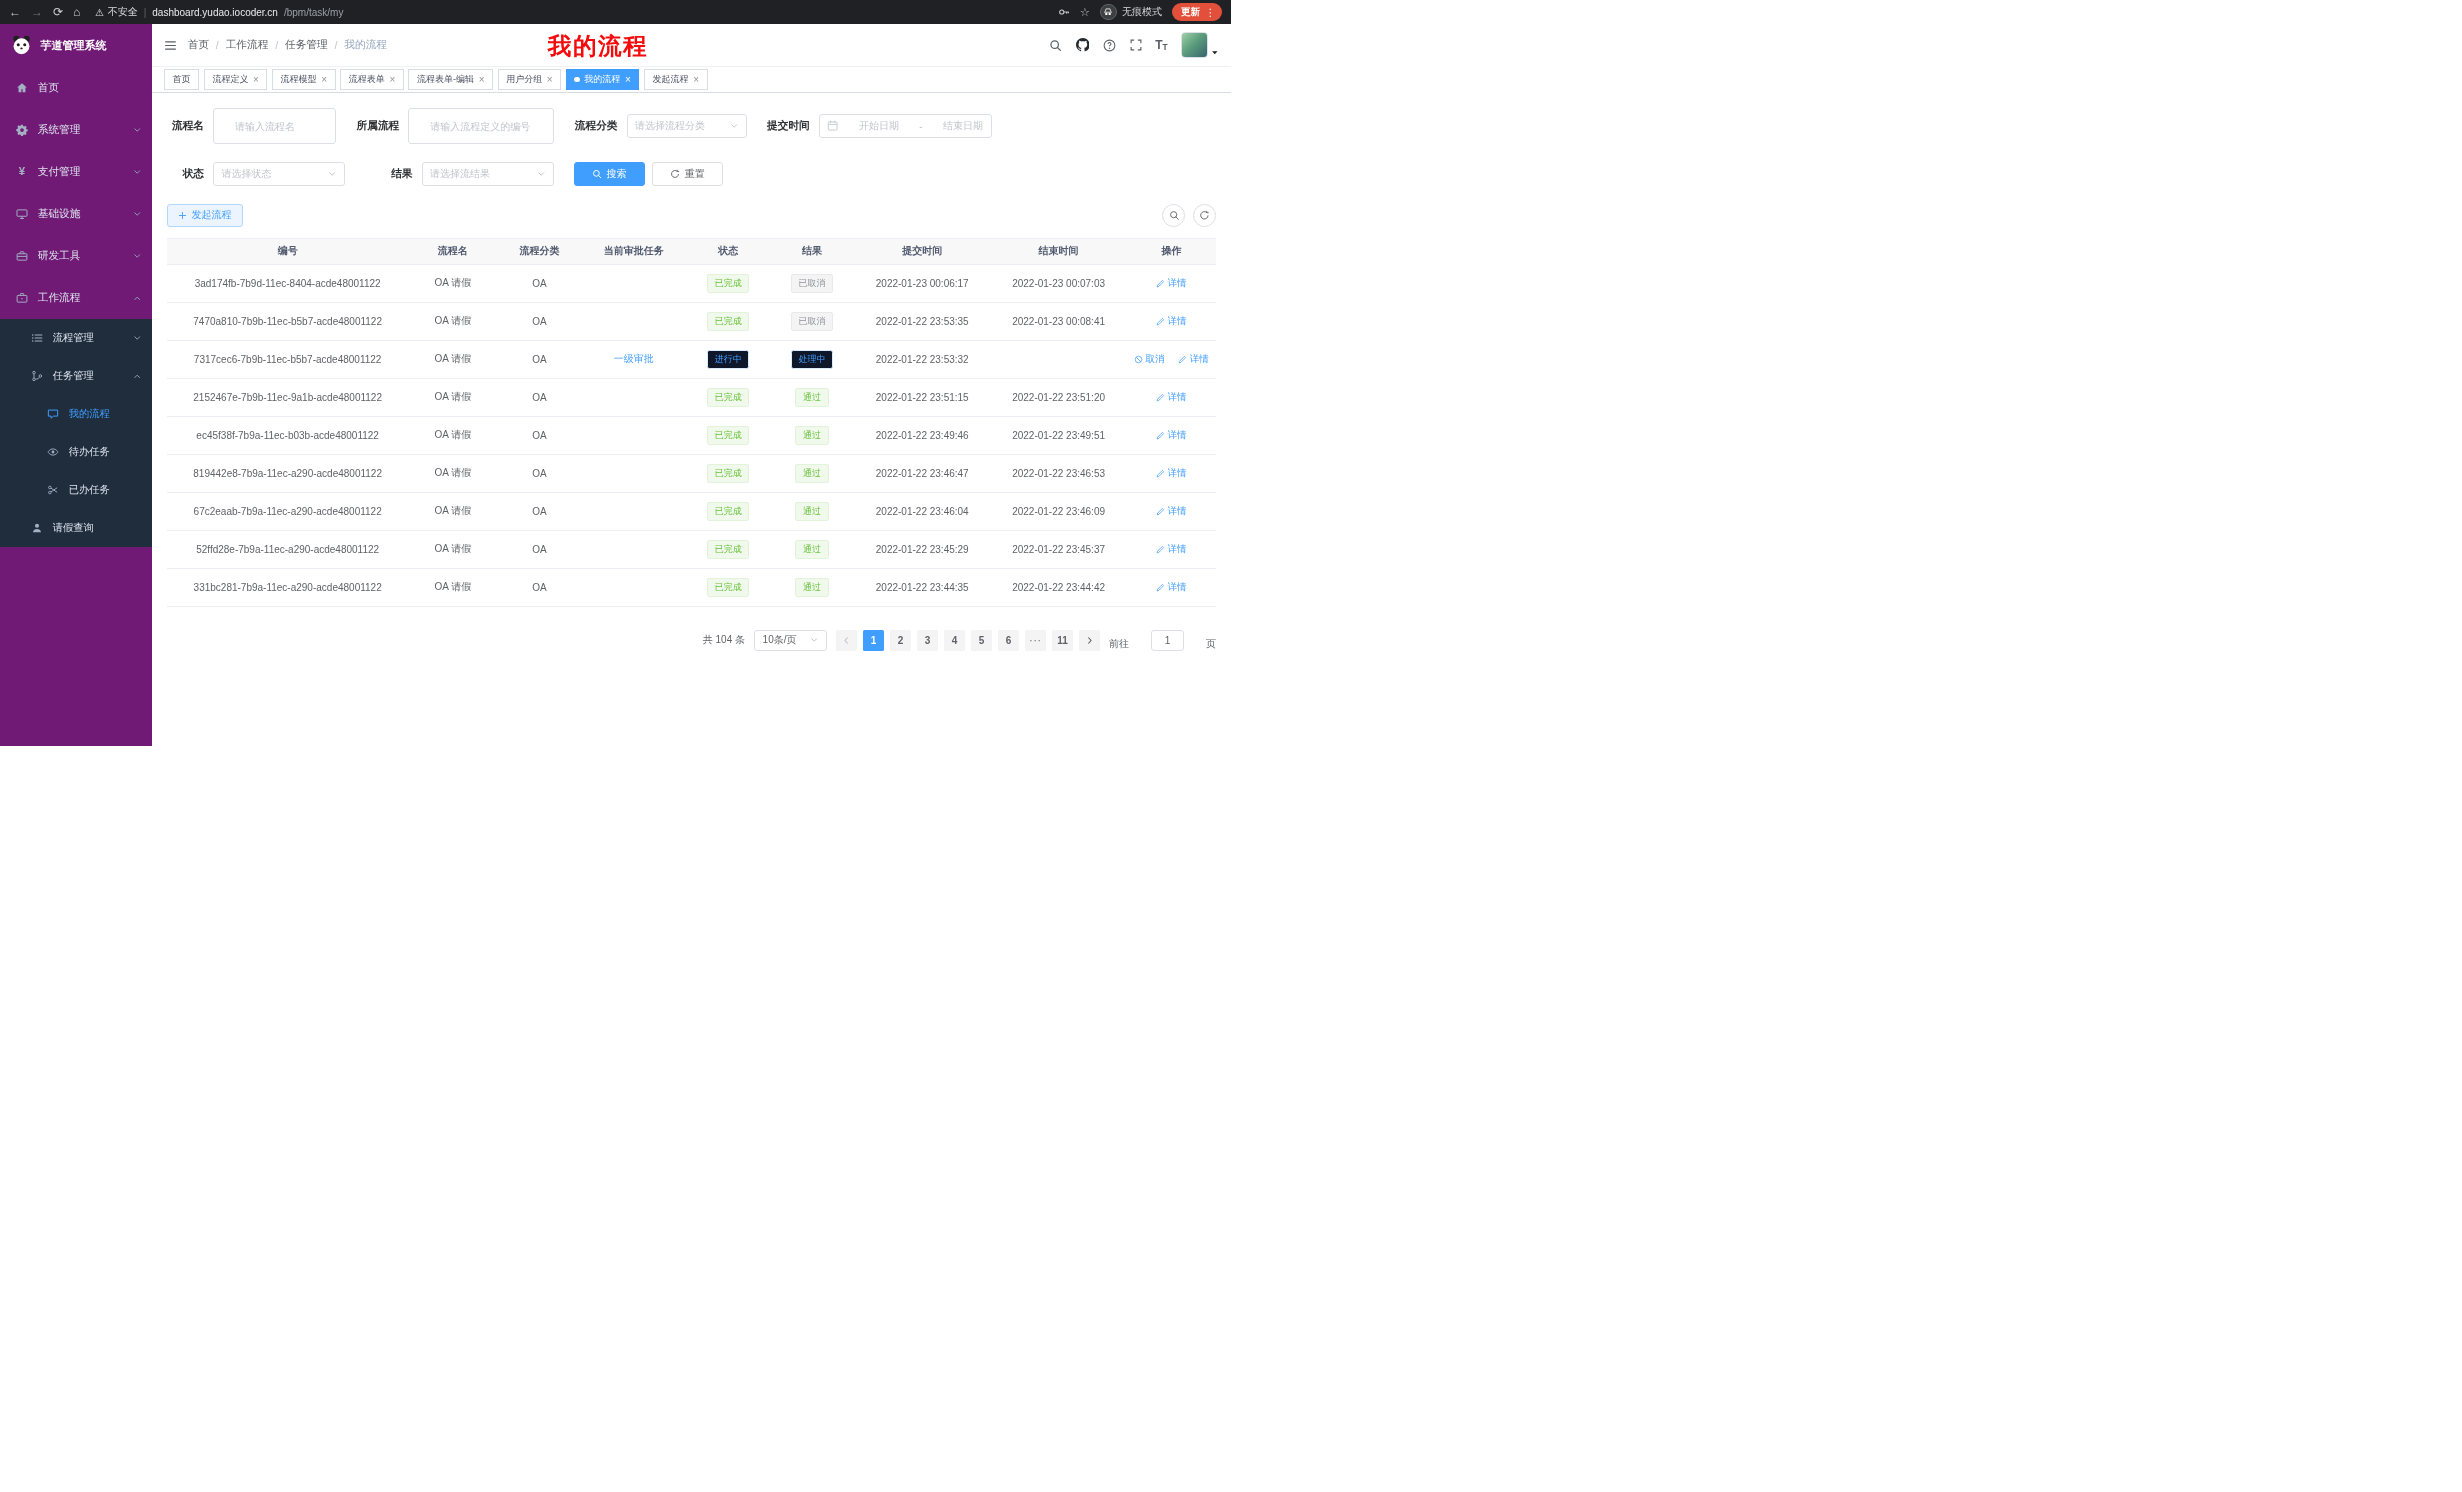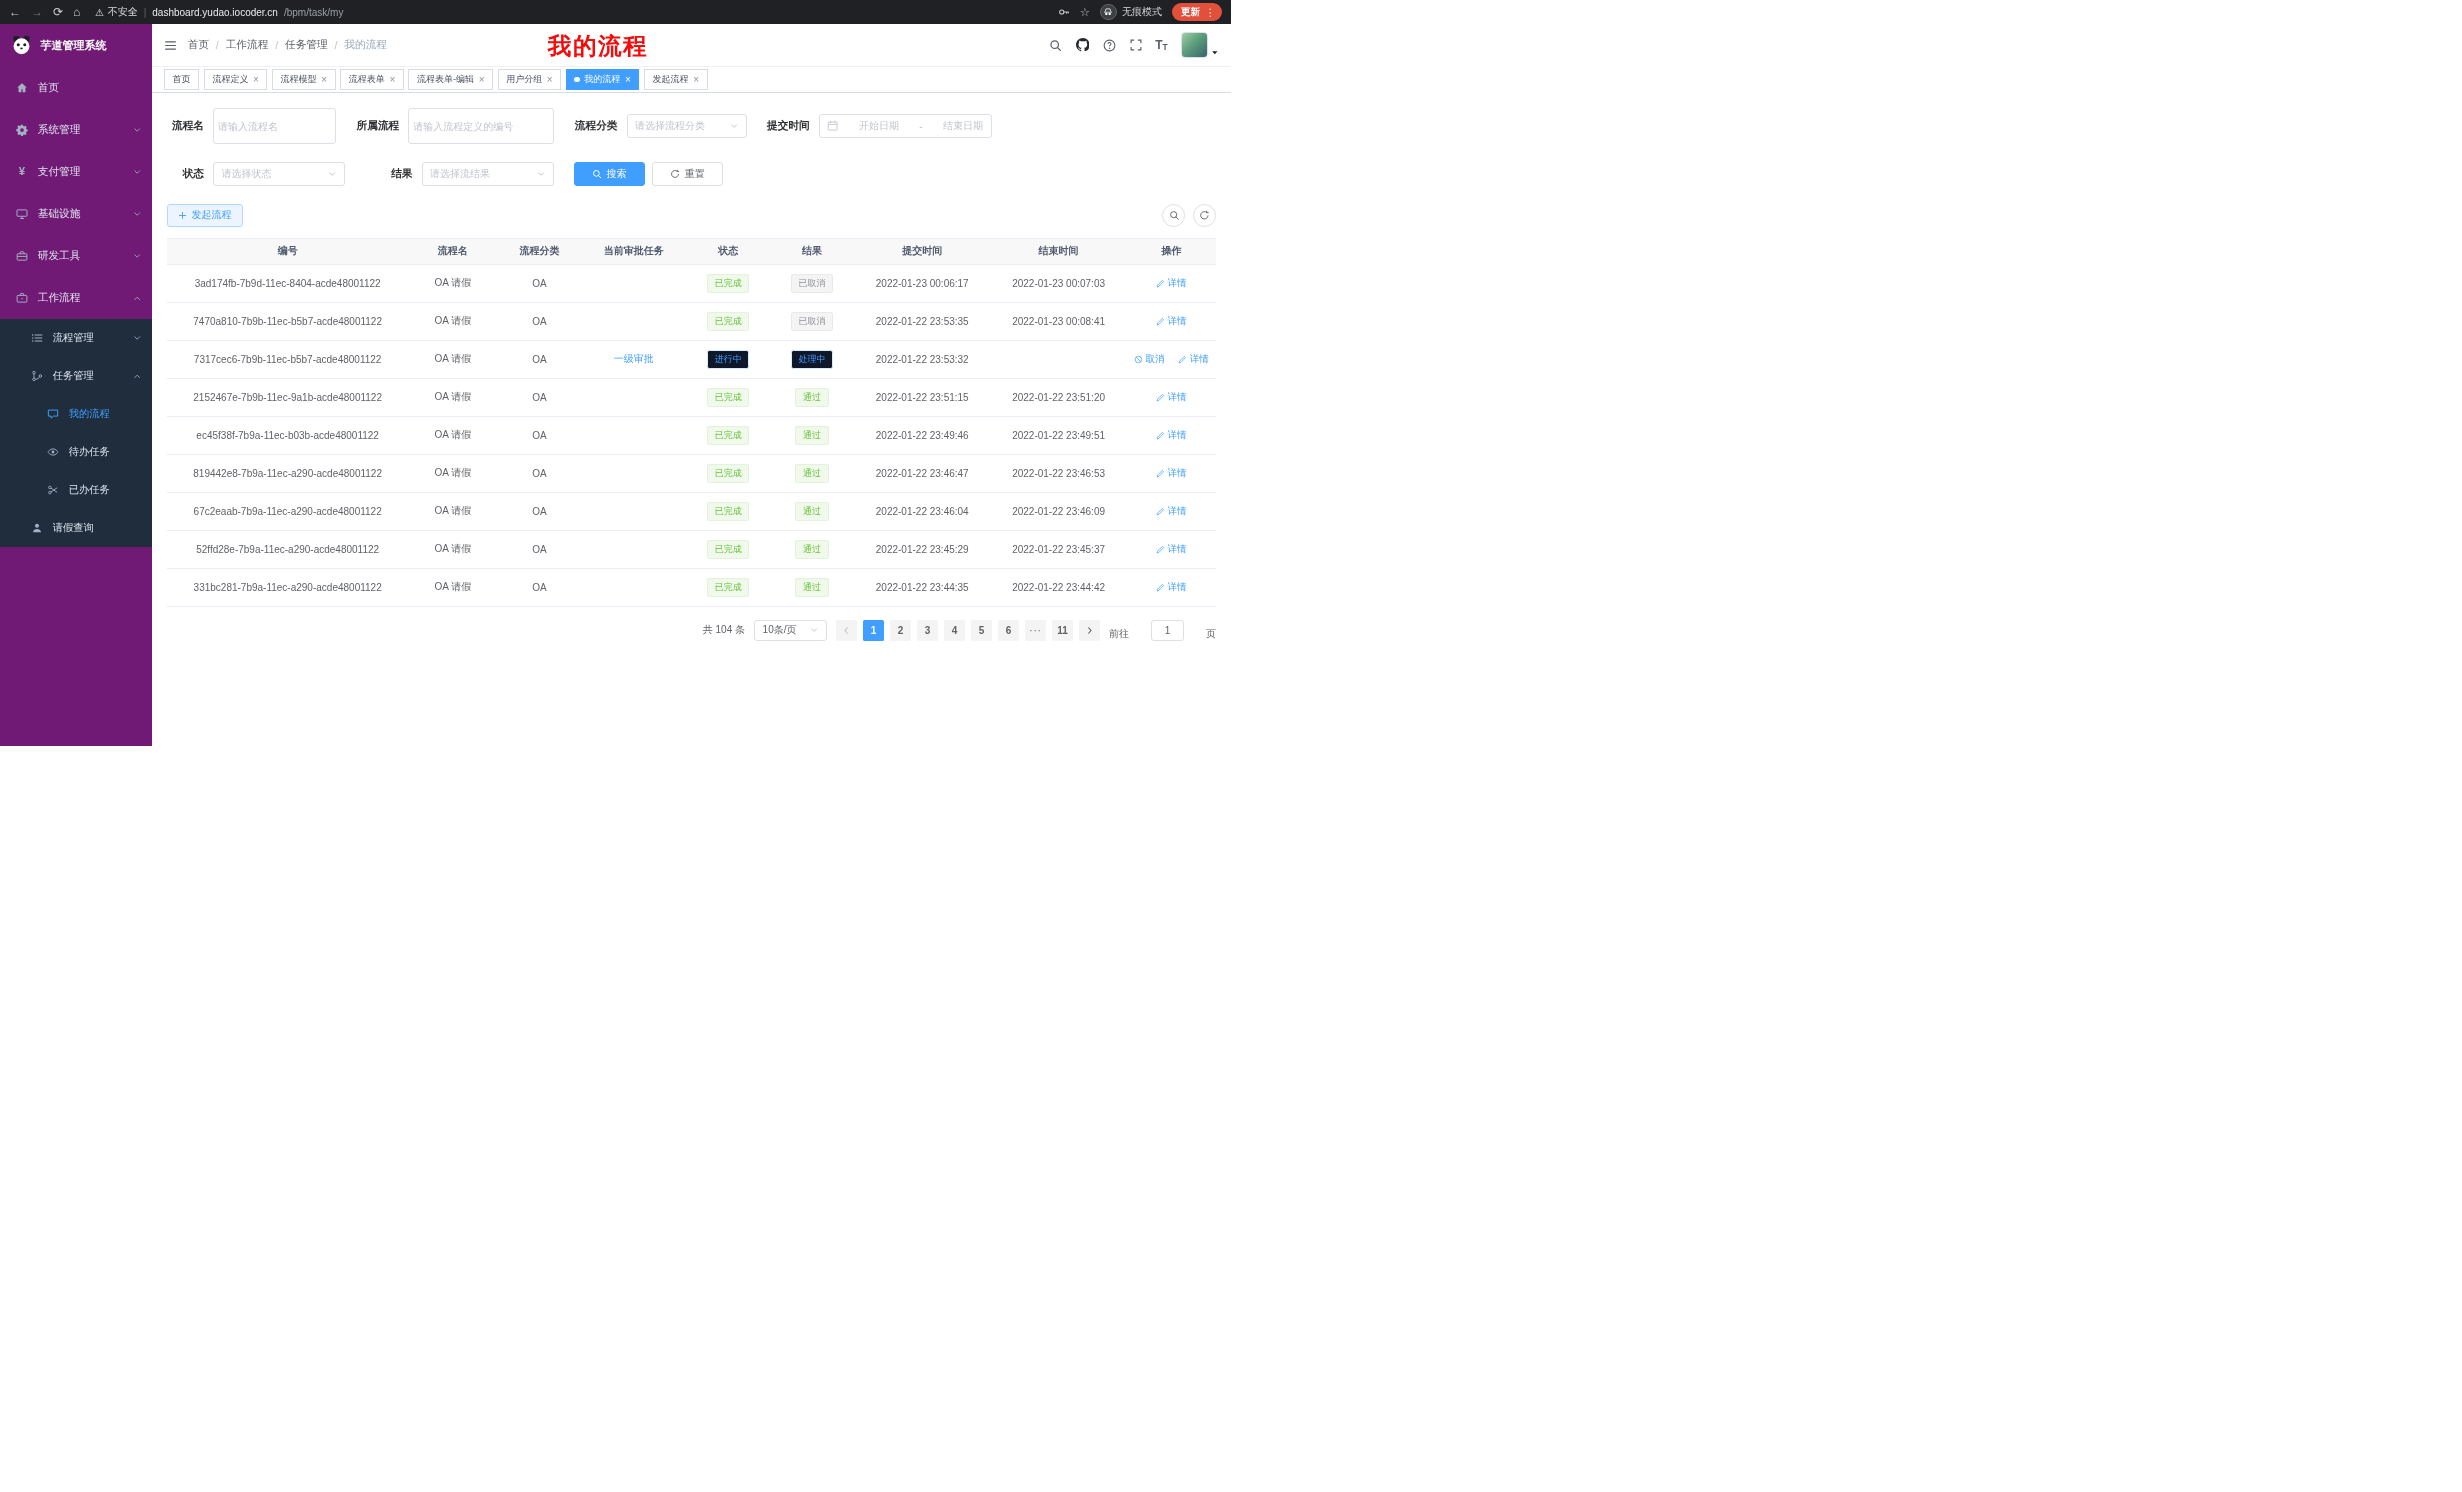--- a/index.html
+++ b/index.html
@@ -65,21 +65,21 @@
   .tab.active{background:#409eff;border-color:#409eff;color:#fff}
   .tab.active .x{color:#fff}
   .tab .dot{width:5.3px;height:5.3px;border-radius:50%;background:#fff;display:inline-block}
 
   
   .content{flex:1;padding:15px 15px 0;overflow:hidden}
   .filter-row{display:flex;align-items:center;margin-bottom:18px}
   .fgroup{display:flex;align-items:center;margin-right:20.5px}
   .fgroup>label{font-size:10.7px;font-weight:700;color:#303133;margin-right:9px;white-space:nowrap}
   .lbl-r{min-width:37px;text-align:right}
-  .inp{height:36px;border:0.8px solid #dcdfe6;border-radius:3px;padding:0 4px;font-size:10px;color:#606266;outline:none;background:#fff}
+  .inp{height:36px;border:0.8px solid #dcdfe6;border-radius:3px;padding:0 21px;font-size:10px;color:#606266;outline:none;background:#fff}
   .inp::placeholder{color:#c0c4cc}
   .w162{width:123px}.w192{width:146px}
   .select{height:24px;border:0.8px solid #dcdfe6;border-radius:3px;display:flex;align-items:center;justify-content:space-between;padding:0 7.6px;cursor:pointer;background:#fff;gap:4.6px}
   .select .ph{font-size:10px;color:#c0c4cc;white-space:nowrap}
   .select .caret{color:#c0c4cc}
   .w158{width:120px}.w173{width:132px}
   .daterange{width:173px;height:24px;border:0.8px solid #dcdfe6;border-radius:3px;display:flex;align-items:center;gap:20px;padding:0 7.6px;background:#fff;cursor:pointer}
   .daterange .icn{color:#c0c4cc}
   .daterange .ph{font-size:10px;color:#c0c4cc;flex:1;text-align:center}
   .daterange .sep{font-size:10px;color:#c0c4cc}
@@ -108,21 +108,21 @@
   th:nth-child(9){width:8.5%}
   .tag{display:inline-block;padding:3px 6.8px;font-size:9px;border-radius:2.3px;border:0.8px solid;line-height:1.2}
   .tag.success{color:#67c23a;background:#f0f9eb;border-color:#e1f3d8}
   .tag.info{color:#909399;background:#f4f4f5;border-color:#e9e9eb}
   .tag.primary{color:#409eff;background:#0f172a;border-color:#d9ecff}
   .tag.danger{color:#f56c6c;background:#fef0f0;border-color:#fde2e2}
   a.link{color:#409eff;cursor:pointer;text-decoration:none;font-size:10px}
   a.op{color:#409eff;cursor:pointer;text-decoration:none;font-size:9.5px;display:inline-flex;align-items:center;gap:2.3px;margin:0 7px;white-space:nowrap}
 
   
-  .pagibar{display:flex;align-items:center;justify-content:flex-end;gap:9px;margin-top:13px;font-size:10px;color:#606266}
+  .pagibar{display:flex;align-items:center;justify-content:flex-end;gap:9px;margin-top:23px;font-size:10px;color:#606266}
   .psize{width:73px;height:21px}
   .pager{display:flex;align-items:center;gap:6px}
   .page,.pnav{min-width:21px;height:21px;border:none;border-radius:1.5px;background:#f4f4f5;color:#606266;font-size:10px;font-weight:700;cursor:pointer;display:flex;align-items:center;justify-content:center;padding:0 3px;font-family:"Liberation Sans",sans-serif}
   .page.active{background:#409eff;color:#fff}
   .page.more{letter-spacing:0.8px;font-weight:400}
   .pnav.disabled{color:#c0c4cc;cursor:default}
   .goto{display:flex;align-items:flex-end;gap:22px}
   .goto-input{width:33px;height:21px;border:0.8px solid #dcdfe6;border-radius:3px;text-align:center;font-size:10px;color:#606266;outline:none}
 </style>
 </head>

